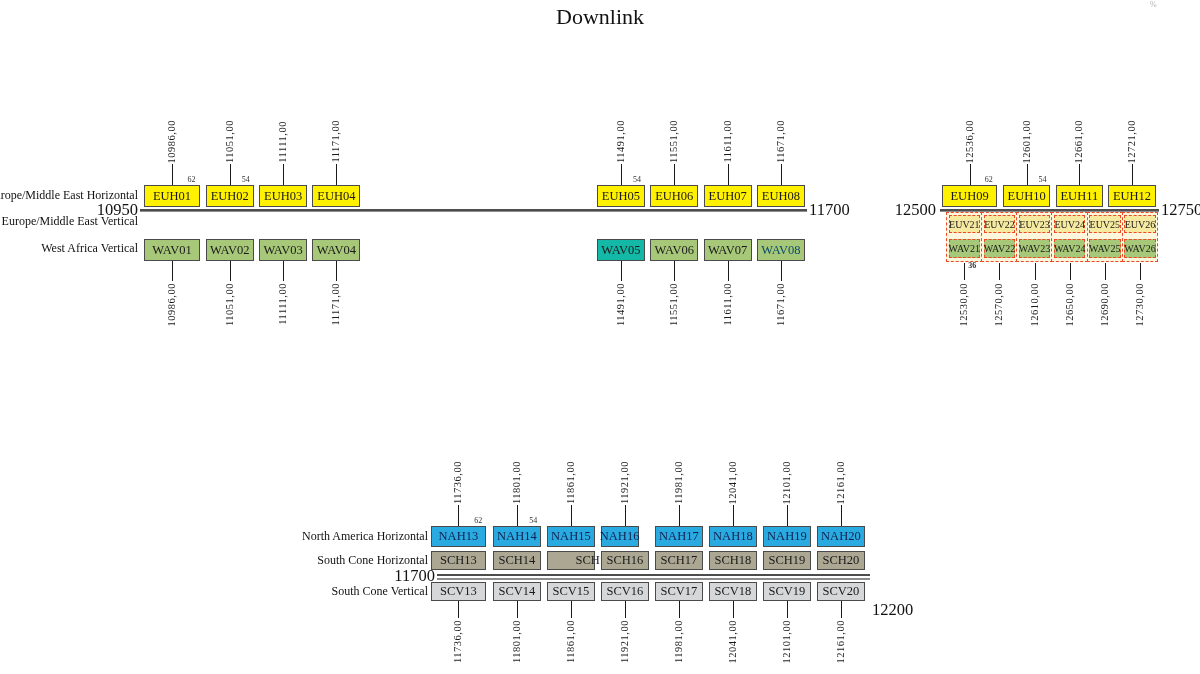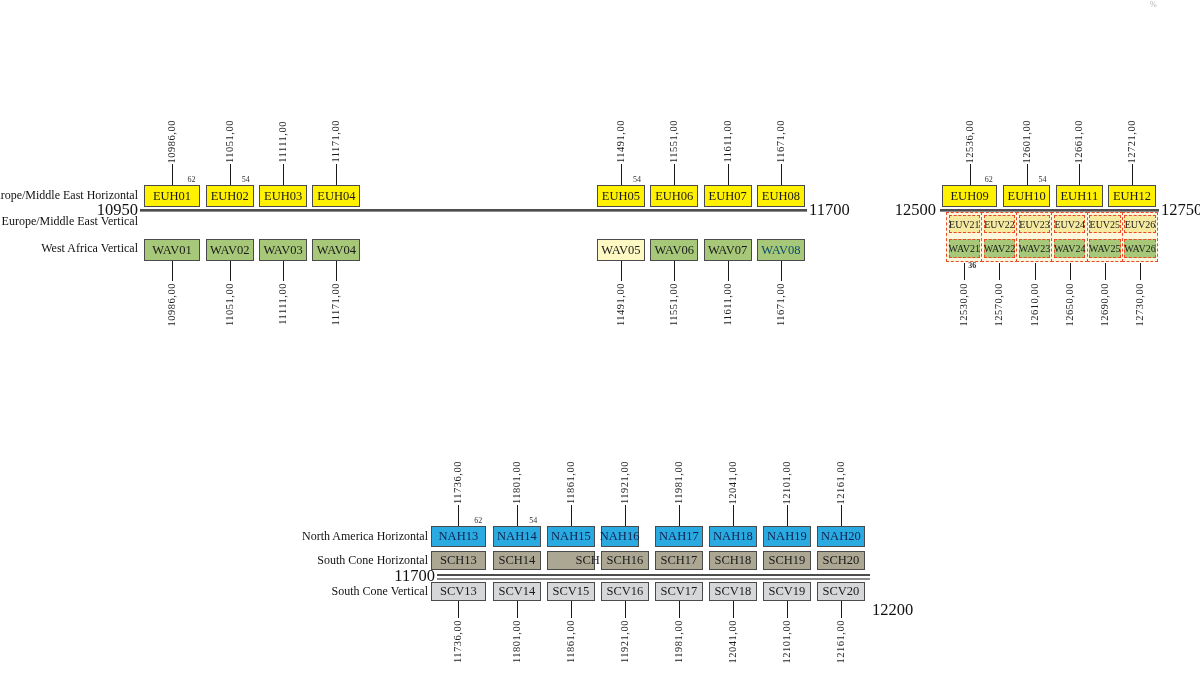--- a/index.html
+++ b/index.html
@@ -15,20 +15,21 @@
   .axline{position:absolute;}
   .axnum{position:absolute;font-size:16.5px;color:#111;white-space:nowrap;}
   .rowlabel{position:absolute;font-size:12px;color:#111;white-space:nowrap;text-align:right;}
   .ann{position:absolute;font-size:8px;color:#333;white-space:nowrap;}
   .dashedcol{position:absolute;box-sizing:border-box;}
 </style>
 </head>
 <body>
 
 <div id="diagram">
+  <div class="title">Downlink</div>
   <div class="corner">%</div>
 <div class="axline" style="left: 140px; top: 209px; width: 667px; height: 2px; background: rgb(77, 77, 77);"></div>
     <div class="axline" style="left: 140px; top: 211px; width: 667px; height: 1px; background: rgb(140, 140, 140);"></div>
     <div class="axnum" style="right: 1062px; top: 200px;">10950</div>
     <div class="axnum" style="left: 809px; top: 200px;">11700</div>
     <div class="rowlabel" style="right: 1062px; top: 188px; font-size: 12px;">Europe/Middle East Horizontal</div>
     <div class="rowlabel" style="right: 1062px; top: 214px; font-size: 12px;">Europe/Middle East Vertical</div>
     <div class="rowlabel" style="right: 1062px; top: 241px; font-size: 12px;">West Africa Vertical</div>
     <div class="box" style="left: 144.445px; top: 185px; width: 55.118px; height: 22px; background: rgb(255, 241, 0); font-size: 12.5px; color: rgb(26, 26, 26); border: 1px solid rgb(74, 74, 74);">EUH01</div>
     <div class="ann" style="left: 187.563px; top: 175px;">62</div>
@@ -38,21 +39,21 @@
     <div class="box" style="left: 312.466px; top: 185px; width: 48.006px; height: 22px; background: rgb(255, 241, 0); font-size: 12.5px; color: rgb(26, 26, 26); border: 1px solid rgb(74, 74, 74);">EUH04</div>
     <div class="box" style="left: 596.946px; top: 185px; width: 48.006px; height: 22px; background: rgb(255, 241, 0); font-size: 12.5px; color: rgb(26, 26, 26); border: 1px solid rgb(74, 74, 74);">EUH05</div>
     <div class="ann" style="left: 632.952px; top: 175px;">54</div>
     <div class="box" style="left: 650.286px; top: 185px; width: 48.006px; height: 22px; background: rgb(255, 241, 0); font-size: 12.5px; color: rgb(26, 26, 26); border: 1px solid rgb(74, 74, 74);">EUH06</div>
     <div class="box" style="left: 703.626px; top: 185px; width: 48.006px; height: 22px; background: rgb(255, 241, 0); font-size: 12.5px; color: rgb(26, 26, 26); border: 1px solid rgb(74, 74, 74);">EUH07</div>
     <div class="box" style="left: 756.966px; top: 185px; width: 48.006px; height: 22px; background: rgb(255, 241, 0); font-size: 12.5px; color: rgb(26, 26, 26); border: 1px solid rgb(74, 74, 74);">EUH08</div>
     <div class="box" style="left: 144.445px; top: 239px; width: 55.118px; height: 22px; background: rgb(167, 200, 120); font-size: 12.5px; color: rgb(26, 26, 26); border: 1px solid rgb(74, 74, 74);">WAV01</div>
     <div class="box" style="left: 205.786px; top: 239px; width: 48.006px; height: 22px; background: rgb(167, 200, 120); font-size: 12.5px; color: rgb(26, 26, 26); border: 1px solid rgb(74, 74, 74);">WAV02</div>
     <div class="box" style="left: 259.126px; top: 239px; width: 48.006px; height: 22px; background: rgb(167, 200, 120); font-size: 12.5px; color: rgb(26, 26, 26); border: 1px solid rgb(74, 74, 74);">WAV03</div>
     <div class="box" style="left: 312.466px; top: 239px; width: 48.006px; height: 22px; background: rgb(167, 200, 120); font-size: 12.5px; color: rgb(26, 26, 26); border: 1px solid rgb(74, 74, 74);">WAV04</div>
-    <div class="box" style="left: 596.946px; top: 239px; width: 48.006px; height: 22px; background: #fef9c3; font-size: 12.5px; color: rgb(26, 26, 26); border: 1px solid rgb(74, 74, 74);">WAV05</div>
+    <div class="box" style="left: 596.946px; top: 239px; width: 48.006px; height: 22px; background: #14b8a6; font-size: 12.5px; color: rgb(26, 26, 26); border: 1px solid rgb(74, 74, 74);">WAV05</div>
     <div class="box" style="left: 650.286px; top: 239px; width: 48.006px; height: 22px; background: rgb(167, 200, 120); font-size: 12.5px; color: rgb(26, 26, 26); border: 1px solid rgb(74, 74, 74);">WAV06</div>
     <div class="box" style="left: 703.626px; top: 239px; width: 48.006px; height: 22px; background: rgb(167, 200, 120); font-size: 12.5px; color: rgb(26, 26, 26); border: 1px solid rgb(74, 74, 74);">WAV07</div>
     <div class="box" style="left: 756.966px; top: 239px; width: 48.006px; height: 22px; background: rgb(167, 200, 120); font-size: 12.5px; color: #0c4a6e; border: 1px solid rgb(74, 74, 74);">WAV08</div>
     <div class="tick" style="left: 172.004px; top: 164px; height: 21px;"></div>
     <div class="tick" style="left: 229.789px; top: 164px; height: 21px;"></div>
     <div class="tick" style="left: 283.129px; top: 164px; height: 21px;"></div>
     <div class="tick" style="left: 336.469px; top: 164px; height: 21px;"></div>
     <div class="tick" style="left: 620.949px; top: 164px; height: 21px;"></div>
     <div class="tick" style="left: 674.289px; top: 164px; height: 21px;"></div>
     <div class="tick" style="left: 727.629px; top: 164px; height: 21px;"></div>

